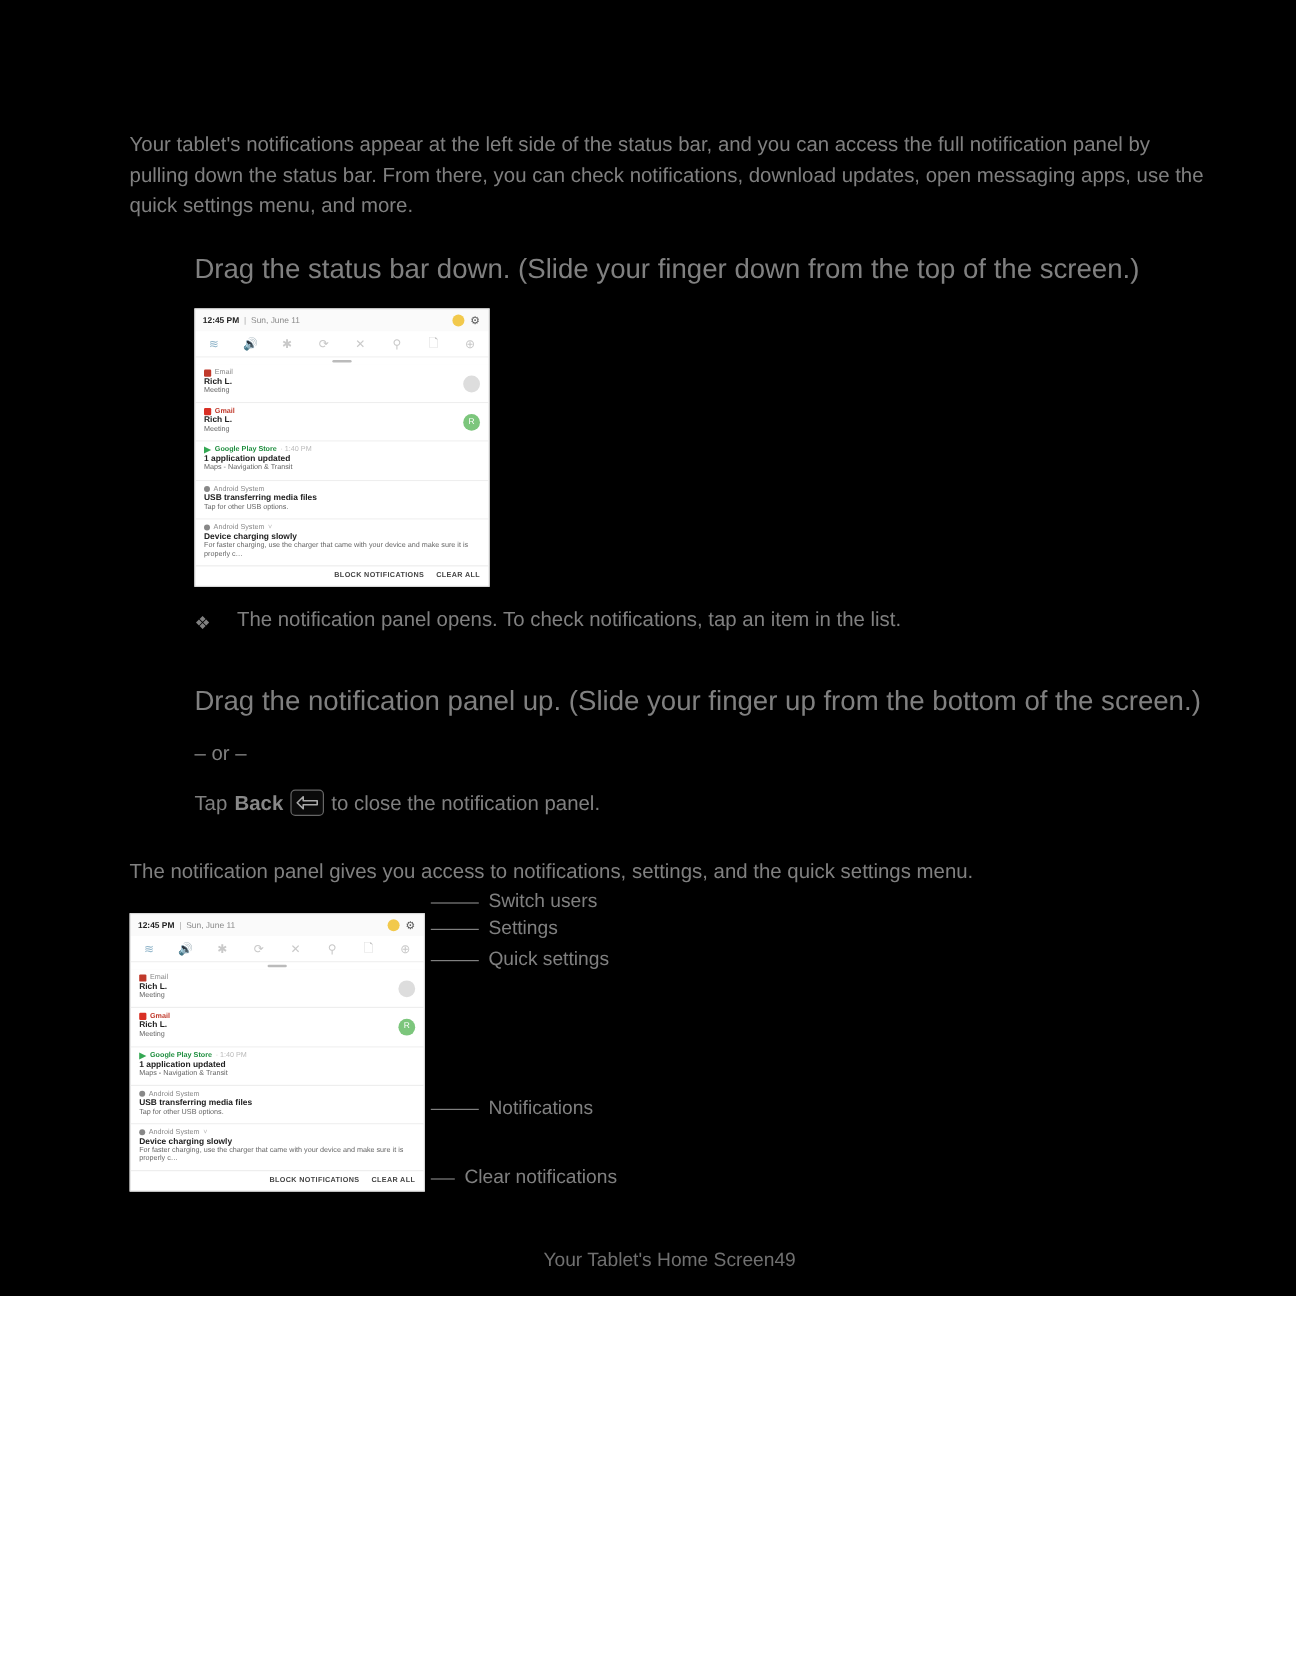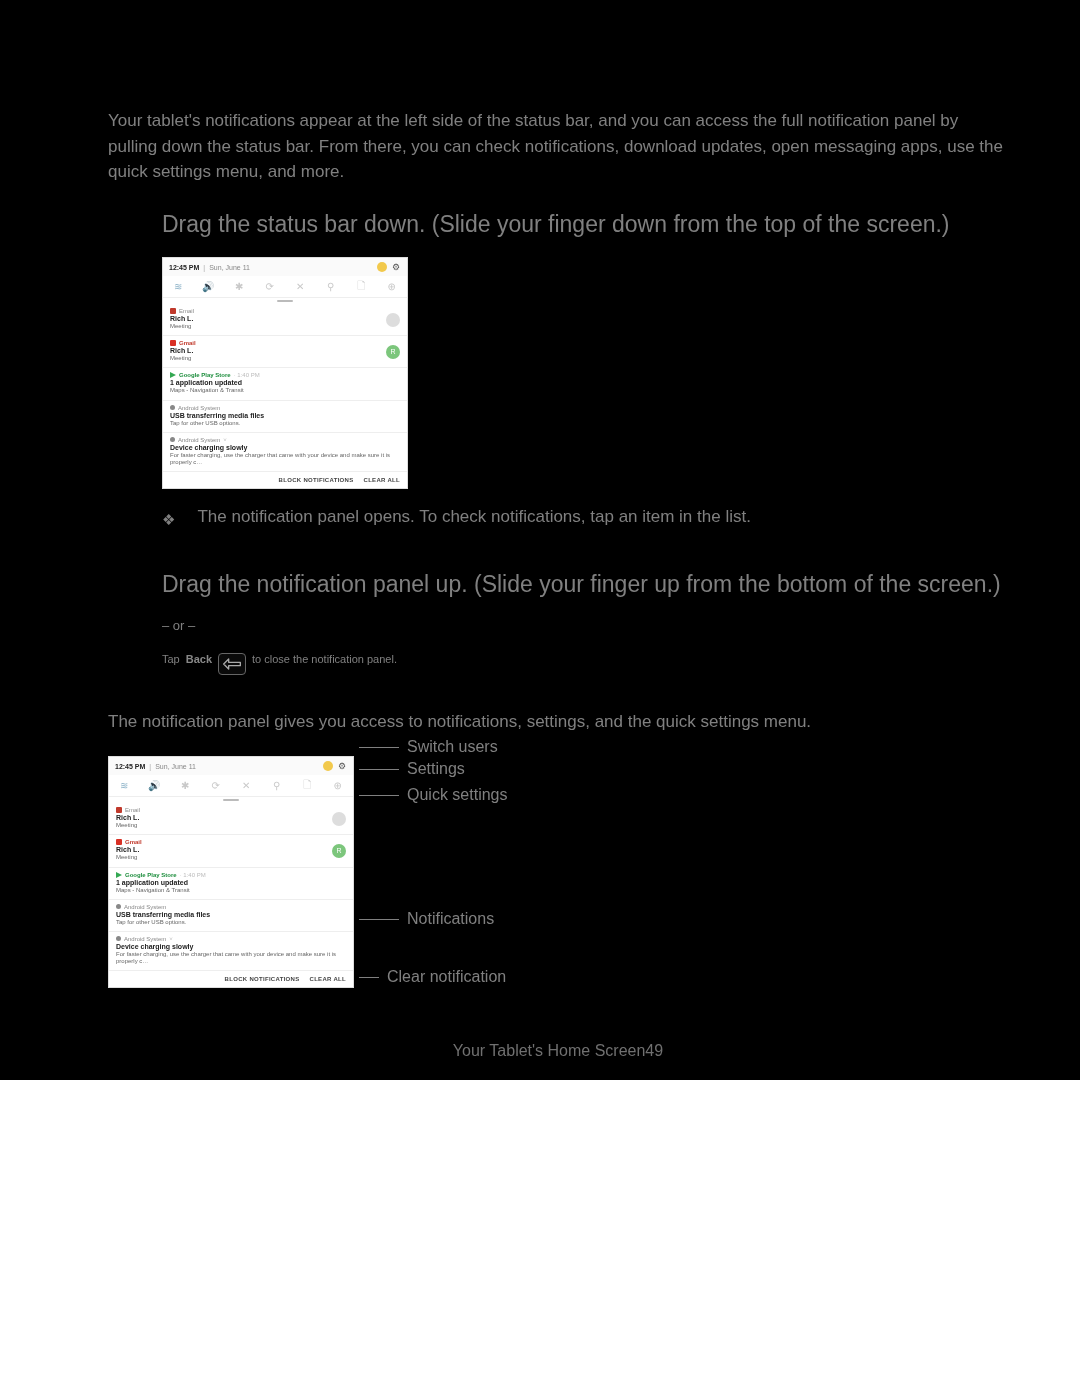--- a/index.html
+++ b/index.html
@@ -39,32 +39,32 @@
     display: flex;
     align-items: flex-start;
     gap: 22px;
   }
   .diamond {
     font-size: 15px;
     line-height: 26px;
     color: #808080;
   }
   .or-line {
-    font-size: 13px;
+    font-size: 17px;
     color: #808080;
     margin-left: 54px;
     margin-bottom: 20px;
   }
   .tap-line {
-    font-size: 11px;
+    font-size: 17px;
     color: #808080;
     margin-left: 54px;
     margin-bottom: 20px;
     display: flex;
-    align-items: flex-start;
+    align-items: flex-end;
     flex-wrap: wrap;
     gap: 6px;
   }
   .tap-line b { font-weight: 700; color: #888; }
   .back-icon {
     display: inline-flex;
     align-items: center;
     justify-content: center;
     width: 28px;
     height: 22px;
@@ -389,21 +389,21 @@
       <div class="callout" style="top:30px; left:5px;">
         <span class="line" style="width:40px;"></span>
         <span>Quick settings</span>
       </div>
       <div class="callout" style="top:154px; left:5px;">
         <span class="line" style="width:40px;"></span>
         <span>Notifications</span>
       </div>
       <div class="callout" style="top:212px; left:5px;">
         <span class="line" style="width:20px;"></span>
-        <span>Clear notification</span>
+        <span>Clear notifications</span>
       </div>
     </div>
   </div>
 
   <div class="footer">
     <span>Your Tablet's Home Screen</span>
     <span>49</span>
   </div>
 
 </div>

